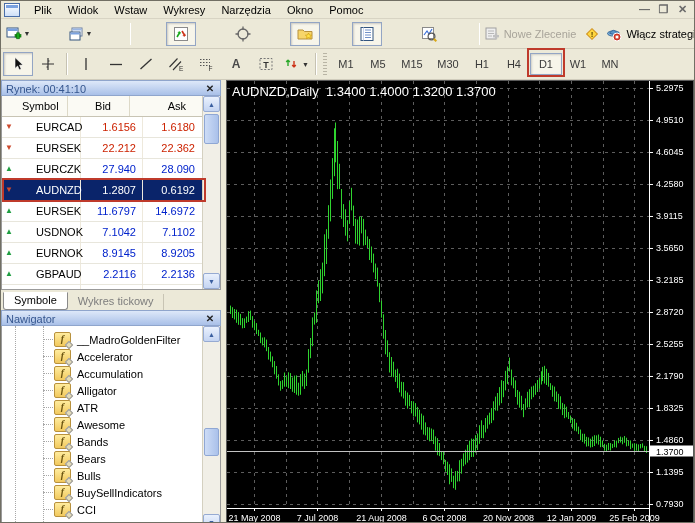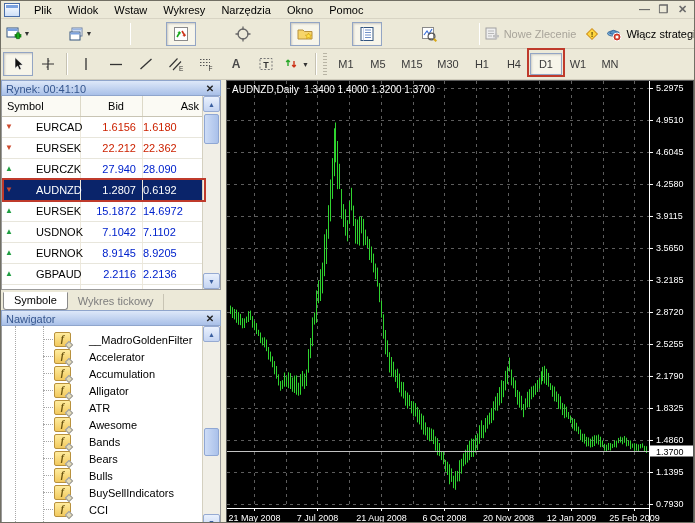--- a/index.html
+++ b/index.html
@@ -34,27 +34,27 @@
   .leftcol{width:222px;display:flex;flex-direction:column;margin-right:5px;}
   
   .caption{height:16px;display:flex;align-items:flex-end;padding:0 4px;
            background:linear-gradient(180deg,#dde8f9,#a9c0e8);border:1px solid #8fa5cc;
            color:#35568f;box-sizing:border-box;}
   .caption .cap-title{flex:1;}
   .close-x{width:12px;height:12px;line-height:11px;text-align:center;color:#222;font-weight:bold;font-size:10px;cursor:default;}
   
   .mw-table{position:relative;height:194px;background:#fff;border:1px solid #9a9a9a;border-top:none;box-sizing:border-box;overflow:hidden;}
   .mw-header{display:flex;height:20px;line-height:20px;background:#fbfaf4;border-bottom:1px solid #c8c4b4;width:203px;}
-  .mw-header .c1{width:79px;padding-left:5px;border-right:1px solid #ddd9c8;box-sizing:border-box;}
+  .mw-header .c1{width:66px;padding-left:20px;border-right:1px solid #ddd9c8;box-sizing:border-box;}
   .mw-header .c2{width:62px;text-align:right;padding-right:18px;border-right:1px solid #ddd9c8;box-sizing:border-box;}
   .mw-header .c3{width:62px;text-align:right;padding-right:6px;box-sizing:border-box;}
   .mw-row{display:flex;height:20px;line-height:20px;border-bottom:1px solid #e8e6dc;width:203px;position:relative;}
   .mw-row .c1{width:79px;padding-left:3px;display:flex;align-items:center;border-right:1px solid #eee9dc;box-sizing:border-box;}
   .mw-row .c2{width:62px;text-align:right;padding-right:6px;border-right:1px solid #eee9dc;box-sizing:border-box;}
-  .mw-row .c3{width:62px;padding-right:10px;box-sizing:border-box;}
+  .mw-row .c3{width:62px;text-align:right;padding-right:10px;box-sizing:border-box;}
   .mw-row .sym{margin-left:3px;color:#000;padding-left:20px;}
   .arrow{font-size:8px;width:10px;text-align:center;}
   .arrow.up{color:#1f9e42;}
   .arrow.down{color:#cc4a2e;}
   .val-up{color:#0022cc;}
   .val-down{color:#cc2200;}
   .mw-row.selected{background:#0a246a;}
   .mw-row.selected .sym,.mw-row.selected .c2,.mw-row.selected .c3{color:#fff;}
   
   .vscroll{position:absolute;top:0;right:0;bottom:0;width:17px;background:#f1efe7;border-left:1px solid #d4d0c0;}
@@ -72,24 +72,24 @@
   .tab.inactive{color:#7d7d7d;border-right:1px solid #c8c4b4;margin-top:2px;}
   
   .nav-tree{position:relative;flex:1;background:#fff;border:1px solid #9a9a9a;border-top:none;box-sizing:border-box;overflow:hidden;padding-top:5px;}
   .guide{position:absolute;top:0;bottom:0;border-left:1px dotted #a8a8a8;}
   .tree-item{height:17px;display:flex;align-items:center;margin-left:41px;position:relative;cursor:default;}
   .branch{width:10px;border-top:1px dotted #a8a8a8;margin-right:1px;}
   .ficon{width:15px;height:13px;background:linear-gradient(#ffec9e,#f2c95e);border:1px solid #b8913d;border-radius:2px;
          font-family:"Liberation Serif",serif;font-style:italic;font-weight:bold;font-size:10px;line-height:12px;
          text-align:center;color:#6b5410;position:relative;flex:0 0 auto;}
   .ficon::after{content:"";position:absolute;right:-2px;bottom:-2px;width:4px;height:4px;background:#e4dcb8;border:1px solid #999;transform:rotate(45deg);}
-  .tree-item .tlabel{margin-left:18px;white-space:nowrap;}
+  .tree-item .tlabel{margin-left:6px;white-space:nowrap;}
   
   .chart{position:relative;flex:1;background:#000;border:1px solid #5a5a5a;box-sizing:border-box;}
-  .chart-title{position:absolute;left:5px;top:3px;color:#fff;font-size:10px;z-index:3;white-space:pre;}
+  .chart-title{position:absolute;left:5px;top:3px;color:#fff;font-size:13px;z-index:3;white-space:pre;}
   
   .ic{display:inline-block;width:16px;height:16px;position:relative;}
   .txt-ic{font-size:12px;font-weight:bold;color:#4a4a4a;}
   svg{display:block;}
 </style>
 </head>
 <body>
 
 <div class="app">
 
@@ -409,21 +409,21 @@
               </span>
               <span class="c2 val-down">1.2807</span>
               <span class="c3 val-down">0.6192</span>
               <div class="red-box" style="inset: -2px -1px -2px 0px; border-color: rgb(191, 58, 43);"></div>
             </div>
             <div class="mw-row">
               <span class="c1">
                 <span class="arrow up">▲</span>
                 <span class="sym">EURSEK</span>
               </span>
-              <span class="c2 val-up">15.1872</span>
+              <span class="c2 val-up">11.6797</span>
               <span class="c3 val-up">14.6972</span>
             </div>
             <div class="mw-row">
               <span class="c1">
                 <span class="arrow up">▲</span>
                 <span class="sym">USDNOK</span>
               </span>
               <span class="c2 val-up">7.1042</span>
               <span class="c3 val-up">7.1102</span>
             </div>

